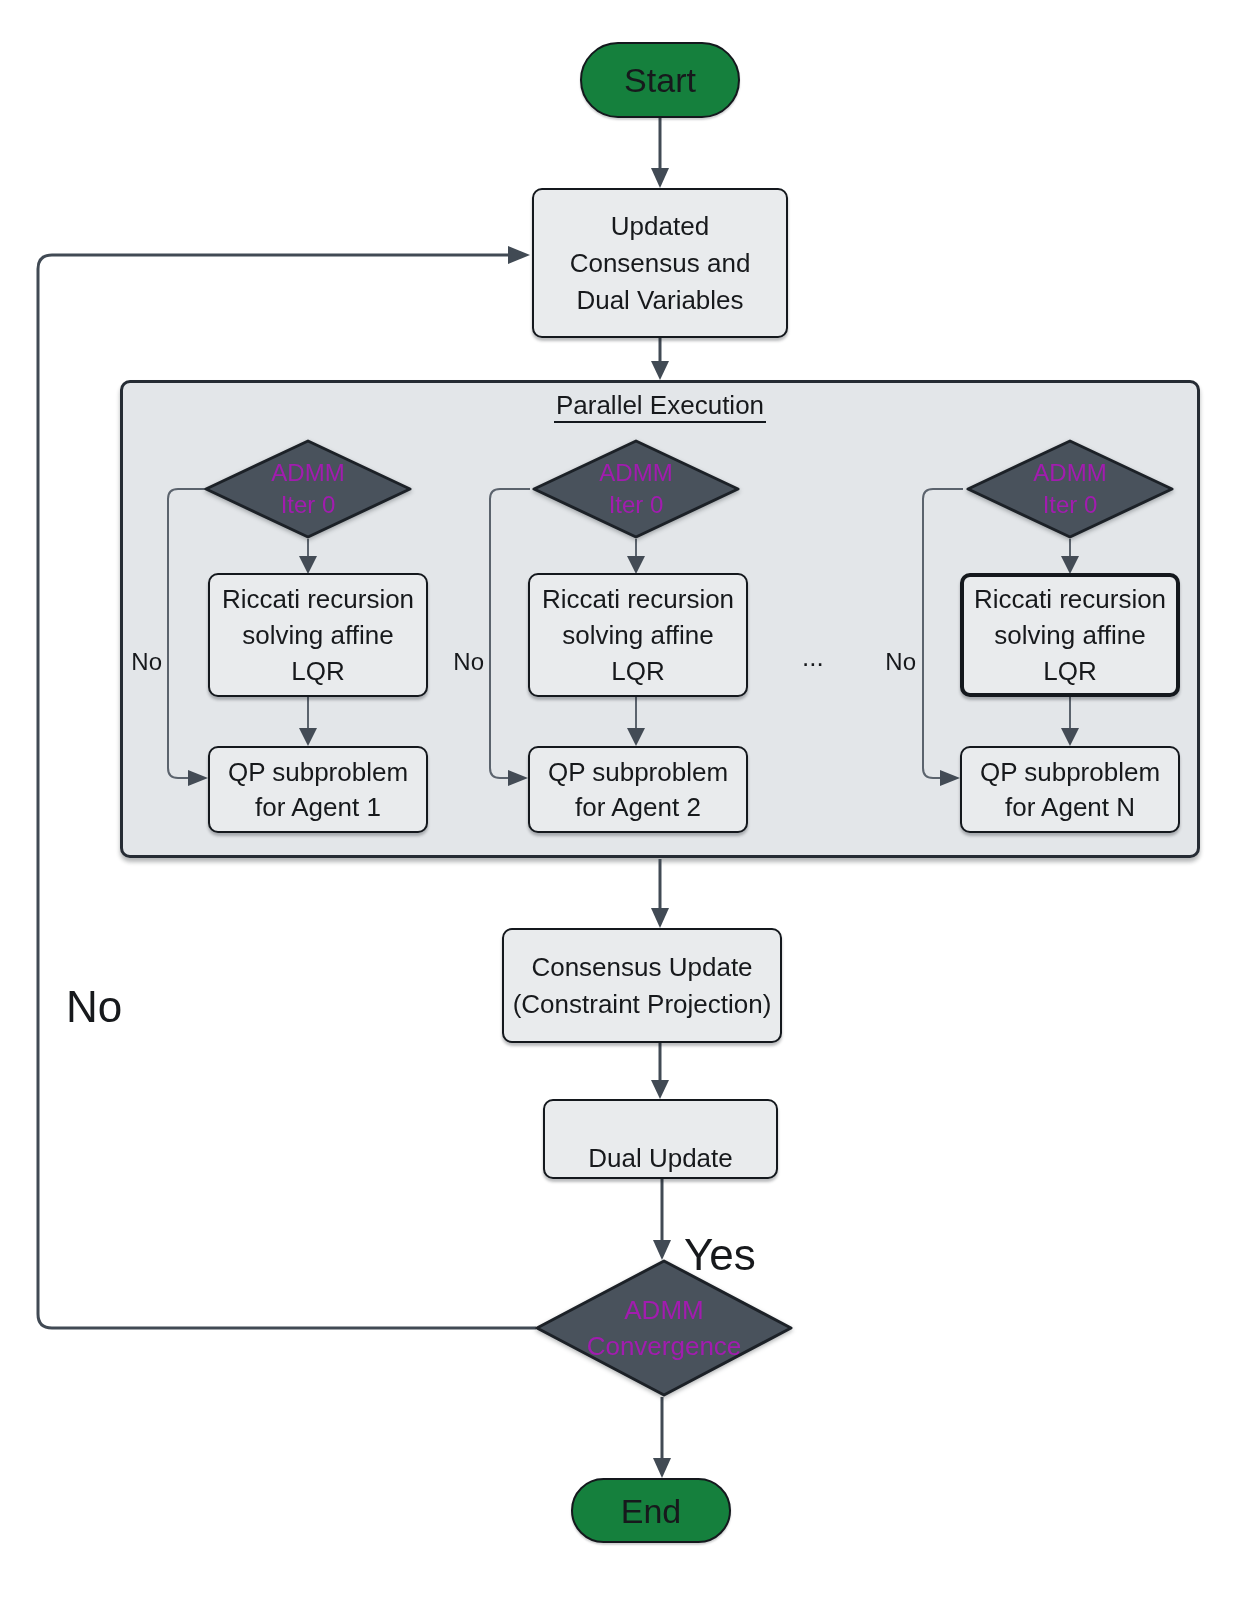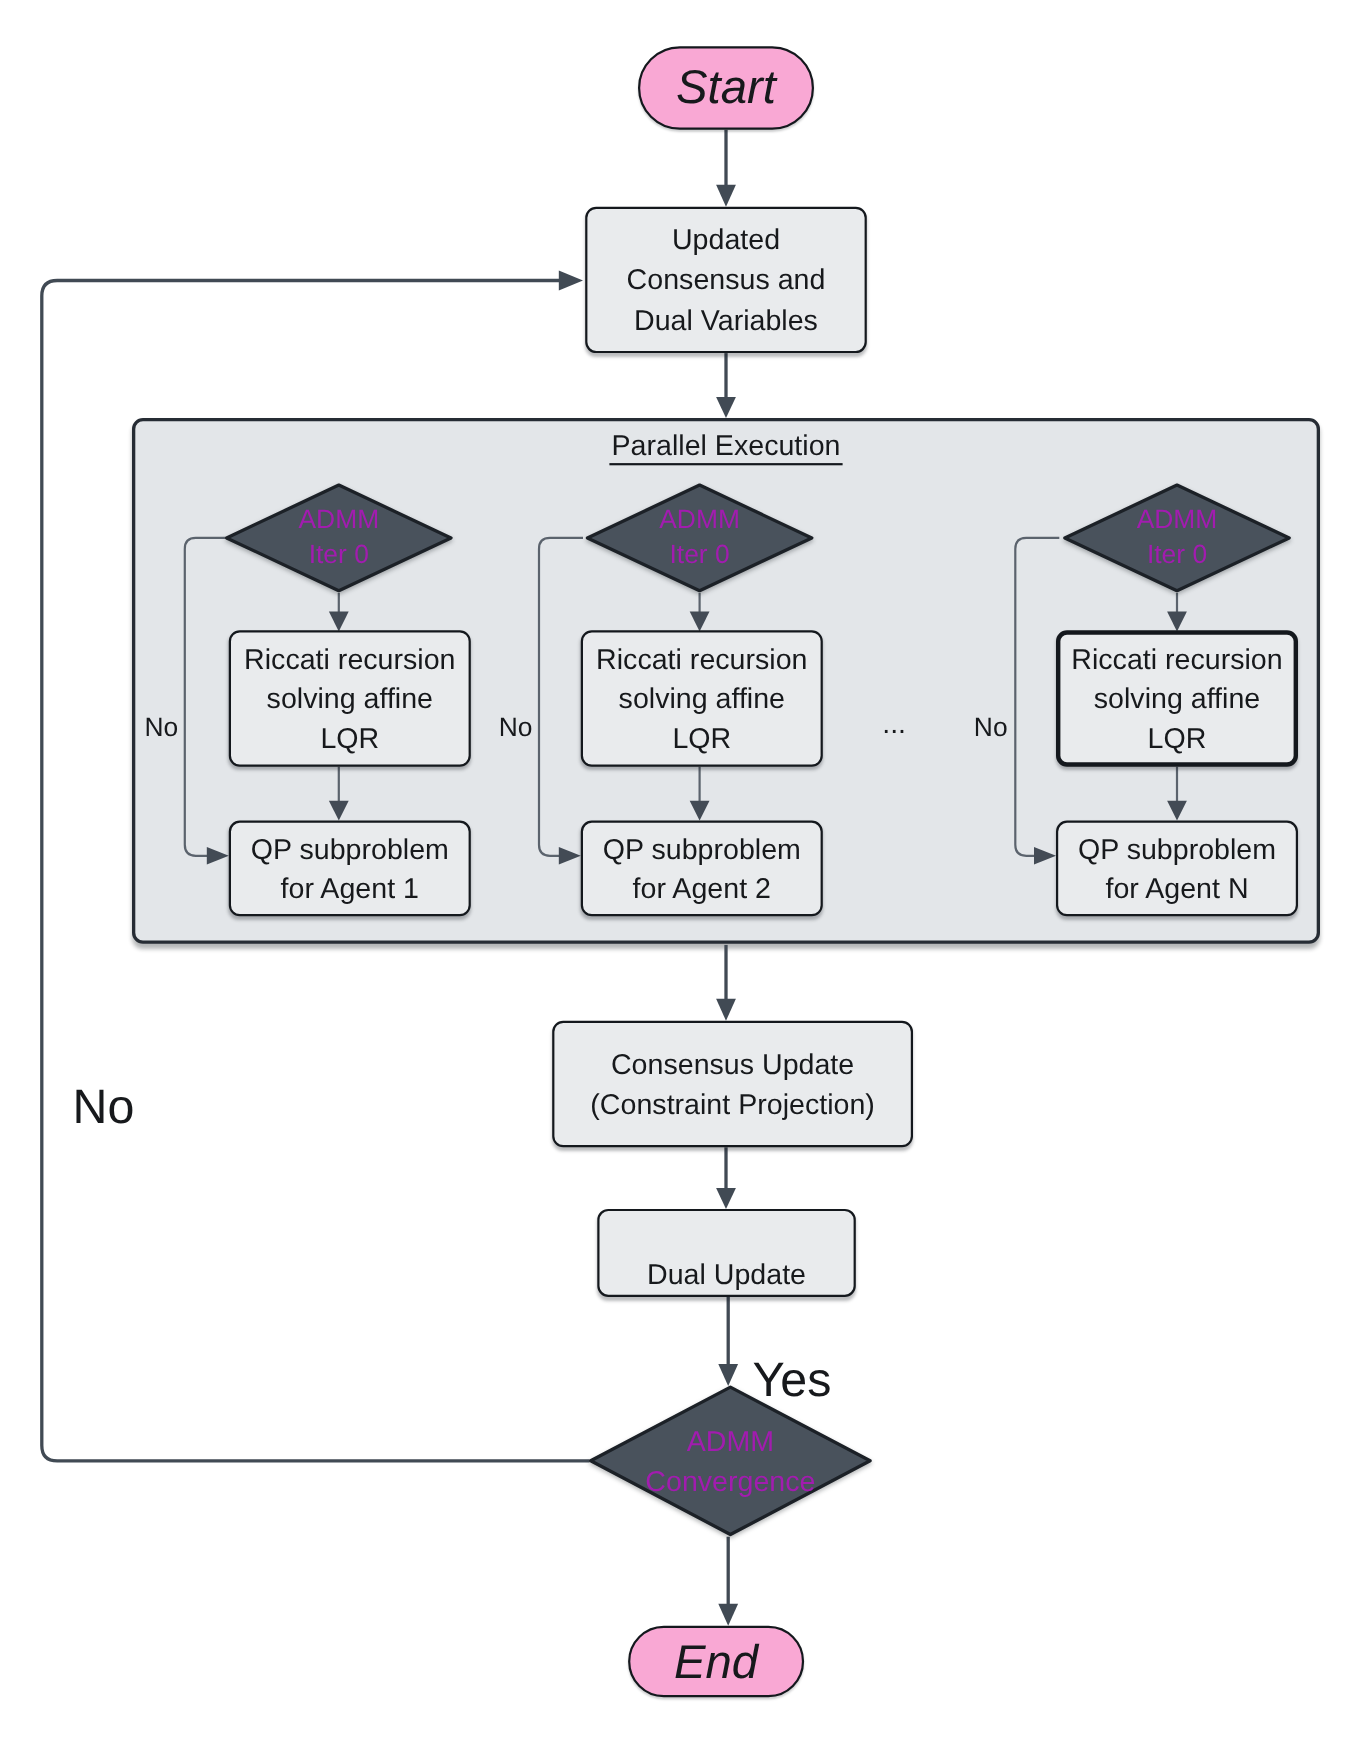--- a/index.html
+++ b/index.html
@@ -9,23 +9,22 @@
     overflow:hidden;
   }
   .node{
     position:absolute;display:flex;align-items:center;justify-content:center;
     text-align:center;box-sizing:border-box;background:#e9ebed;
     border:2.5px solid #14181d;border-radius:10px;
     box-shadow:0 3px 3px rgba(10,15,20,.28);
     white-space:pre-line;line-height:37px;font-size:26px;
   }
   .terminal{
-    background:#f9a8d4;border-radius:42px;font-size:43px;line-height:40px;
+    background:#15803d;border-radius:42px;font-size:34px;line-height:40px;
     box-shadow:0 2px 2px rgba(10,15,20,.2);
-    font-style:italic;
   }
   .container-box{
     position:absolute;box-sizing:border-box;background:#e3e6e9;
     border:3px solid #262c34;border-radius:10px;
     box-shadow:0 4px 4px rgba(10,15,20,.3);
   }
   .container-title-wrap{position:absolute;left:120px;top:390px;width:1080px;text-align:center;}
   .container-title{
     display:inline-block;font-size:26px;border-bottom:2.5px solid #14181d;
     padding:0 2px 0 2px;
@@ -100,21 +99,21 @@
   <div class="nodes-layer">
 
     <div class="container-title-wrap">
       <span class="container-title">Parallel Execution</span>
     </div>
 
     <div class="node terminal" style="left:580px;top:42px;width:160px;height:76px;">
       <span>Start</span>
     </div>
 
-    <div class="node" style="left:532px;top:188px;width:256px;height:133px;">
+    <div class="node" style="left:532px;top:188px;width:256px;height:150px;">
       <span>Updated
 Consensus and
 Dual Variables</span>
     </div>
 
     <div class="diamond-wrap" style="left:203px;top:439px;width:210px;height:100px;">
       <svg width="210" height="100" viewBox="0 0 210 100">
         <polygon points="105,2 207,50 105,98 3,50" fill="#49525c" stroke="#1c2127" stroke-width="3" stroke-linejoin="round"></polygon>
       </svg>
       <div class="diamond-label">ADMM
@@ -165,21 +164,21 @@
     <div class="node thick" style="left:960px;top:573px;width:220px;height:124px;line-height:36px;">
       <span>Riccati recursion
 solving affine
 LQR</span>
     </div>
     <div class="node" style="left:960px;top:746px;width:220px;height:87px;line-height:35px;">
       <span>QP subproblem
 for Agent N</span>
     </div>
 
-    <div class="node" style="left:502px;top:928px;width:328px;height:115px;">
+    <div class="node" style="left:502px;top:928px;width:280px;height:115px;">
       <span>Consensus Update
 (Constraint Projection)</span>
     </div>
 
     <div class="node" style="left:543px;top:1099px;width:235px;height:80px;align-items:flex-end;">
       <span>Dual Update</span>
     </div>
 
     <div class="edge-label big" style="left:684px;top:1186px;">Yes</div>
     <div class="edge-label big" style="left:66px;top:938px;">No</div>

